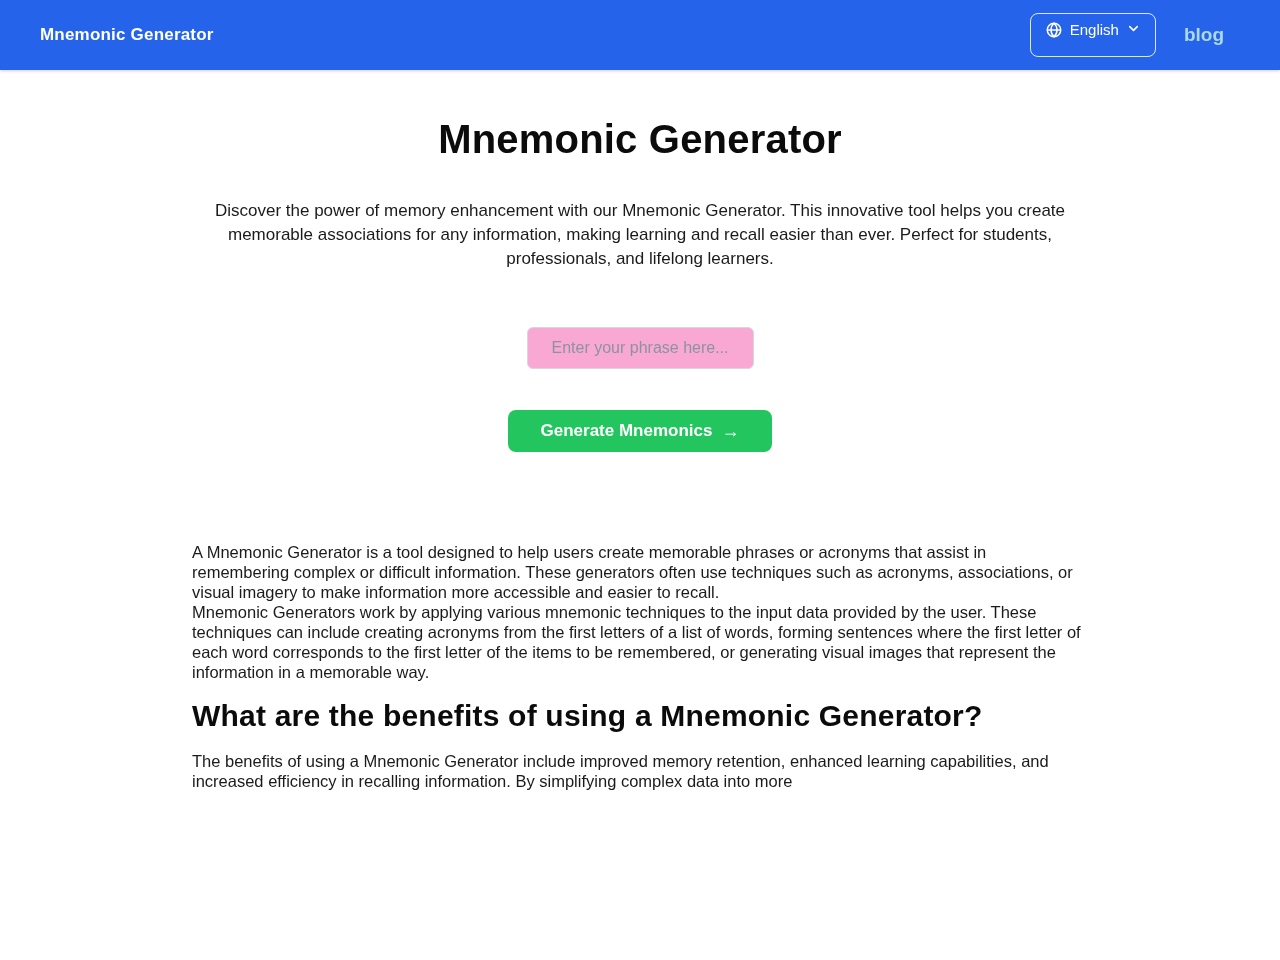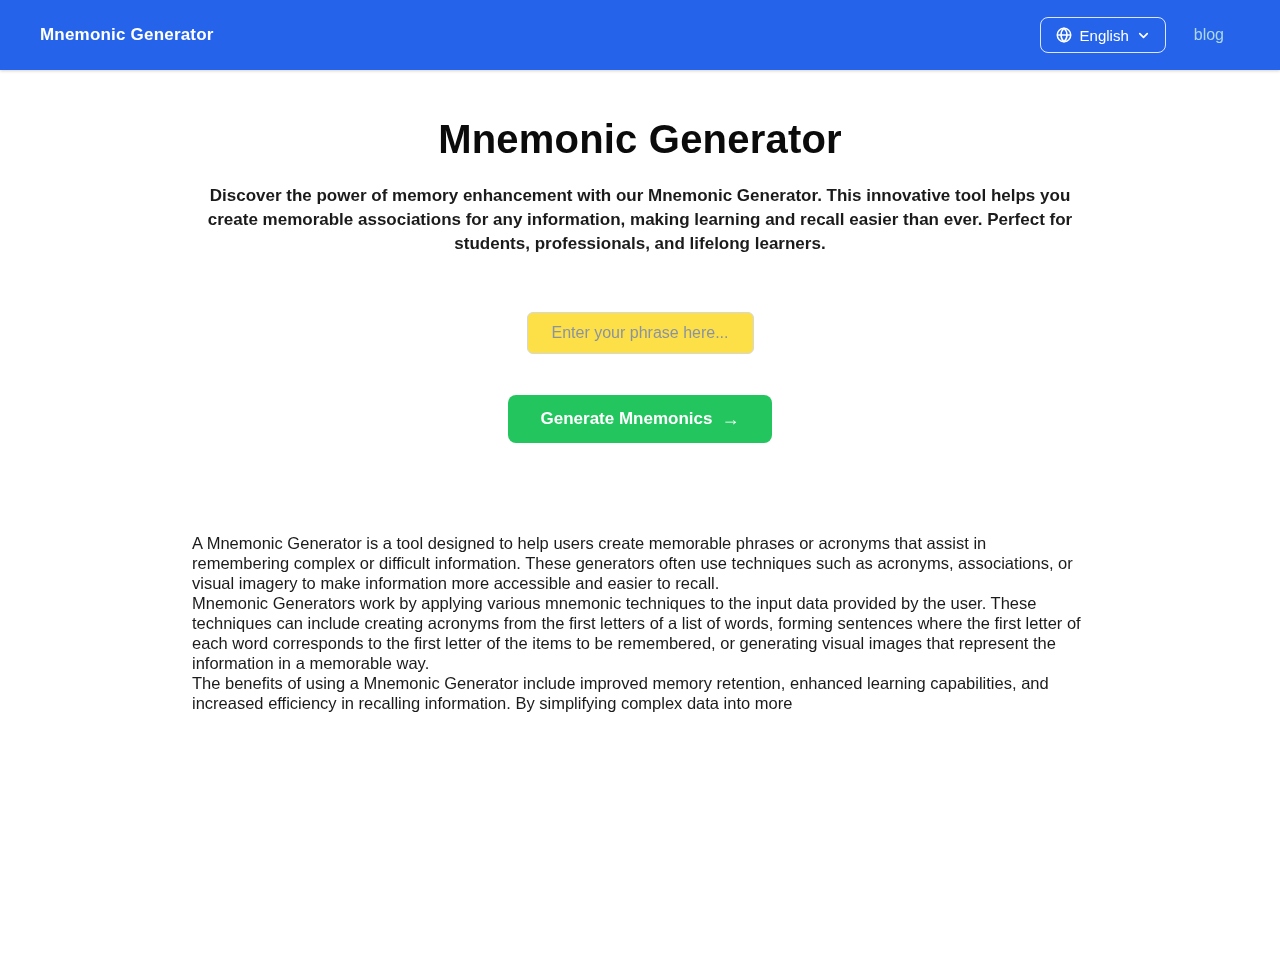--- a/index.html
+++ b/index.html
@@ -21,78 +21,77 @@
     box-shadow: 0 1px 3px rgba(0,0,0,0.18);
   }
   .topbar-title {
     color: #ffffff;
     font-size: 17px;
     font-weight: 600;
     letter-spacing: .2px;
   }
   .topbar-right { display: flex; align-items: center; gap: 28px; }
   .lang-btn {
-    display: flex; align-items: center; gap: 7px;
+    display: flex; gap: 7px;
     background: transparent;
     border: 1px solid rgba(255,255,255,0.85);
     border-radius: 8px;
     color: #ffffff;
     font-size: 15px;
     padding: 7px 14px;
-    height: 36px;
+    height: 44px;
     cursor: pointer;
     font-family: inherit;
   }
   .lang-btn svg { display: block; }
   .blog-link {
     color: #add8e6;
-    font-weight: 400;
-    font-size: 16px;
+    font-weight: 700;
+    font-size: 19px;
     text-decoration: none;
     cursor: pointer;
   }
   
   .hero { text-align: center; }
   .hero-title {
     margin-top: 46px;
     font-size: 40px;
     line-height: 46px;
     font-weight: 800;
     color: #0b0b0b;
     letter-spacing: .2px;
   }
   .hero-desc {
-    margin: 22px auto 0;
+    margin: 37px auto 0;
     max-width: 872px;
     font-size: 17px;
     line-height: 24px;
     color: #1b1b1b;
-    font-weight: bold;
   }
   .phrase-input {
     display: block;
     margin: 56px auto 0;
     width: 227px;
     height: 42px;
     border: 1px solid #d4d8dd;
     border-radius: 6px;
     font-size: 16px;
     text-align: center;
     color: #374151;
     outline: none;
     font-family: inherit;
-    background: #fde047;
+    background: #f9a8d4;
   }
   .phrase-input::placeholder { color: #8b93a1; opacity: 1; }
   .generate-btn {
     display: inline-flex;
     align-items: center;
     gap: 9px;
     margin-top: 41px;
-    height: 48px;
+    height: 42px;
     padding: 0 33px;
     background: #22c55e;
     border: none;
     border-radius: 8px;
     color: #ffffff;
     font-size: 17px;
     font-weight: 700;
     cursor: pointer;
     font-family: inherit;
   }
@@ -157,15 +156,16 @@
 </main>
 
 <div class="content">
   <section>
     <p>A Mnemonic Generator is a tool designed to help users create memorable phrases or acronyms that assist in remembering complex or difficult information. These generators often use techniques such as acronyms, associations, or visual imagery to make information more accessible and easier to recall.</p>
   </section>
   <section>
     <p>Mnemonic Generators work by applying various mnemonic techniques to the input data provided by the user. These techniques can include creating acronyms from the first letters of a list of words, forming sentences where the first letter of each word corresponds to the first letter of the items to be remembered, or generating visual images that represent the information in a memorable way.</p>
   </section>
   <section>
+    <h2>What are the benefits of using a Mnemonic Generator?</h2>
     <p>The benefits of using a Mnemonic Generator include improved memory retention, enhanced learning capabilities, and increased efficiency in recalling information. By simplifying complex data into more</p>
   </section>
 </div>
 
 </body></html>

